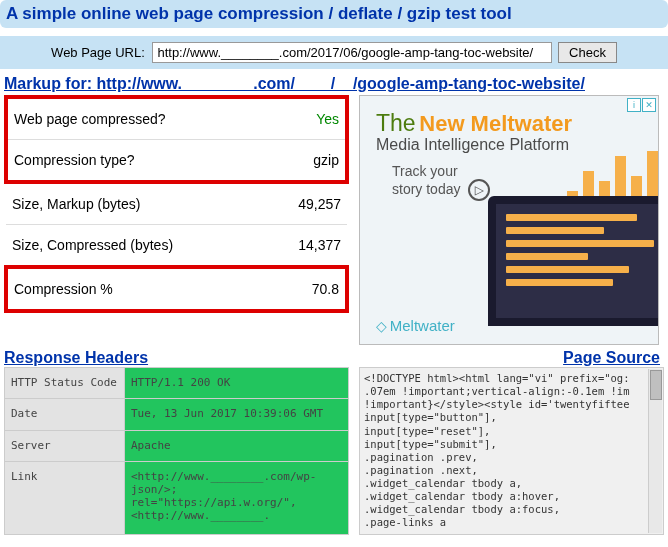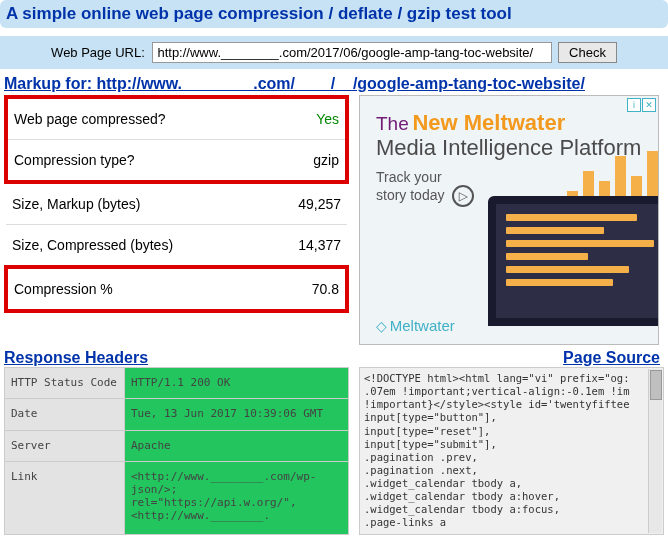--- a/index.html
+++ b/index.html
@@ -16,24 +16,24 @@
 .right-col { width: 305px; }
 .stats-table { width: 100%; border-collapse: collapse; }
 .stats-table td { padding: 12px 6px; border-bottom: 1px solid #ddd; font-size: 14px; }
 .stats-table td:last-child { text-align: right; font-weight: normal; }
 .yes-val { color: #080; font-weight: bold; }
 .red-box { border: 4px solid #d00; }
 .ad-box { border: 1px solid #bbb; position: relative; width: 300px; height: 250px; background: #eff4f7; overflow: hidden; }
 .ad-close { position: absolute; right: 2px; top: 2px; display: flex; gap: 1px; }
 .ad-close span { width: 14px; height: 14px; border: 1px solid #41b1c6; color: #41b1c6; font-size: 9px; display: flex; align-items: center; justify-content: center; background: #fff; }
 .ad-text { padding: 14px 12px 10px 16px; color: #333; line-height: 1.15; position: relative; z-index: 2; }
-.ad-text .the { font-size: 19px; color: #701a75; }
+.ad-text .the { font-size: 23px; color: #4d7c0f; }
 .ad-text .nm { font-size: 22px; color: #f39a1e; font-weight: bold; display: inline; }
-.ad-text .mip { font-size: 22px; color: #4a4a4a; display: block; }
-.ad-cta { font-size: 14px; color: #555; margin-top: 8px; }
+.ad-text .mip { font-size: 16px; color: #4a4a4a; display: block; }
+.ad-cta { font-size: 14px; color: #555; margin-top: 8px; margin-left: 16px; }
 .ad-arrow { display: inline-block; width: 22px; height: 22px; border: 2px solid #555; border-radius: 50%; text-align: center; line-height: 19px; font-size: 12px; vertical-align: middle; margin-left: 4px; }
 .ad-brand { position: absolute; bottom: 10px; left: 16px; color: #41b1c6; font-size: 15px; font-weight: normal; z-index: 3; }
 .ad-brand::before { content: "◇"; margin-right: 3px; font-size: 14px; }
 .ad-laptop { position: absolute; right: -30px; top: 100px; width: 200px; height: 130px; background: #2d2d46; border-radius: 6px 6px 0 0; border: 8px solid #1a1a2e; z-index: 1; }
 .ad-bars { position: absolute; right: 0; top: 55px; display: flex; align-items: flex-end; gap: 5px; z-index: 0; }
 .ad-bars div { width: 11px; background: #f6b04a; }
 .ad-lines { padding: 10px; }
 .ad-lines div { height: 7px; background: #f6b04a; margin-bottom: 6px; border-radius: 1px; }
 .section-row { display: flex; justify-content: space-between; padding: 2px 4px 0 4px; margin-top: 2px; }
 .section-title { color: #0033aa; font-weight: bold; font-size: 16px; text-decoration: underline; }

